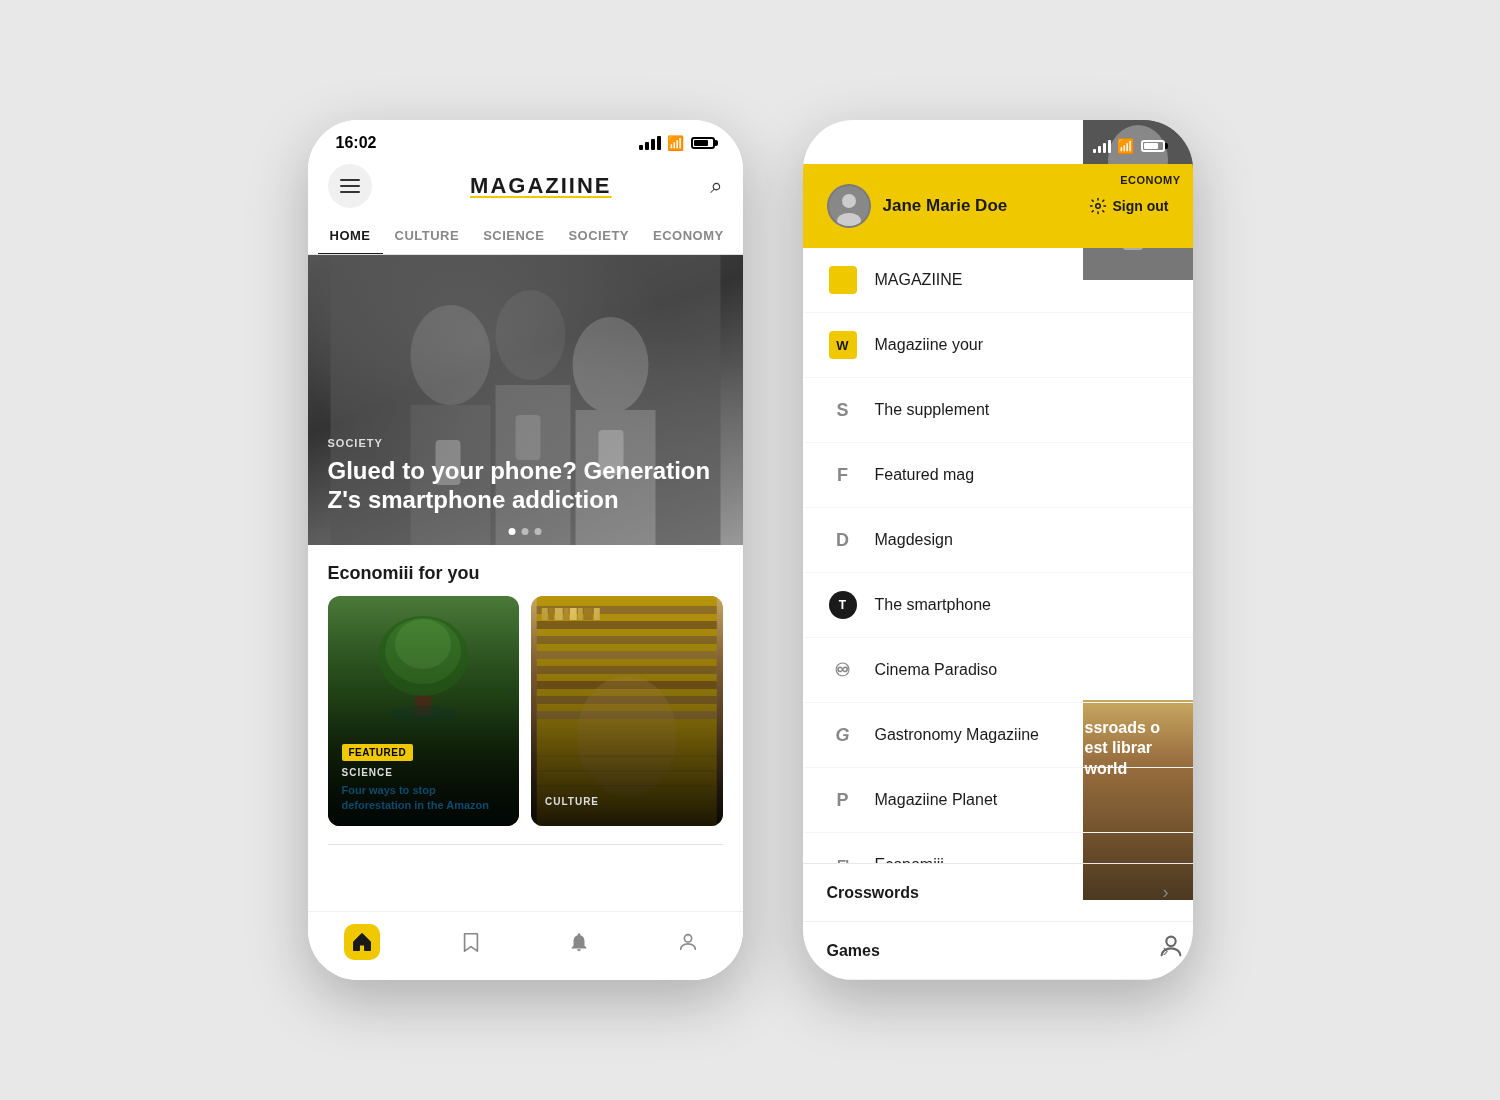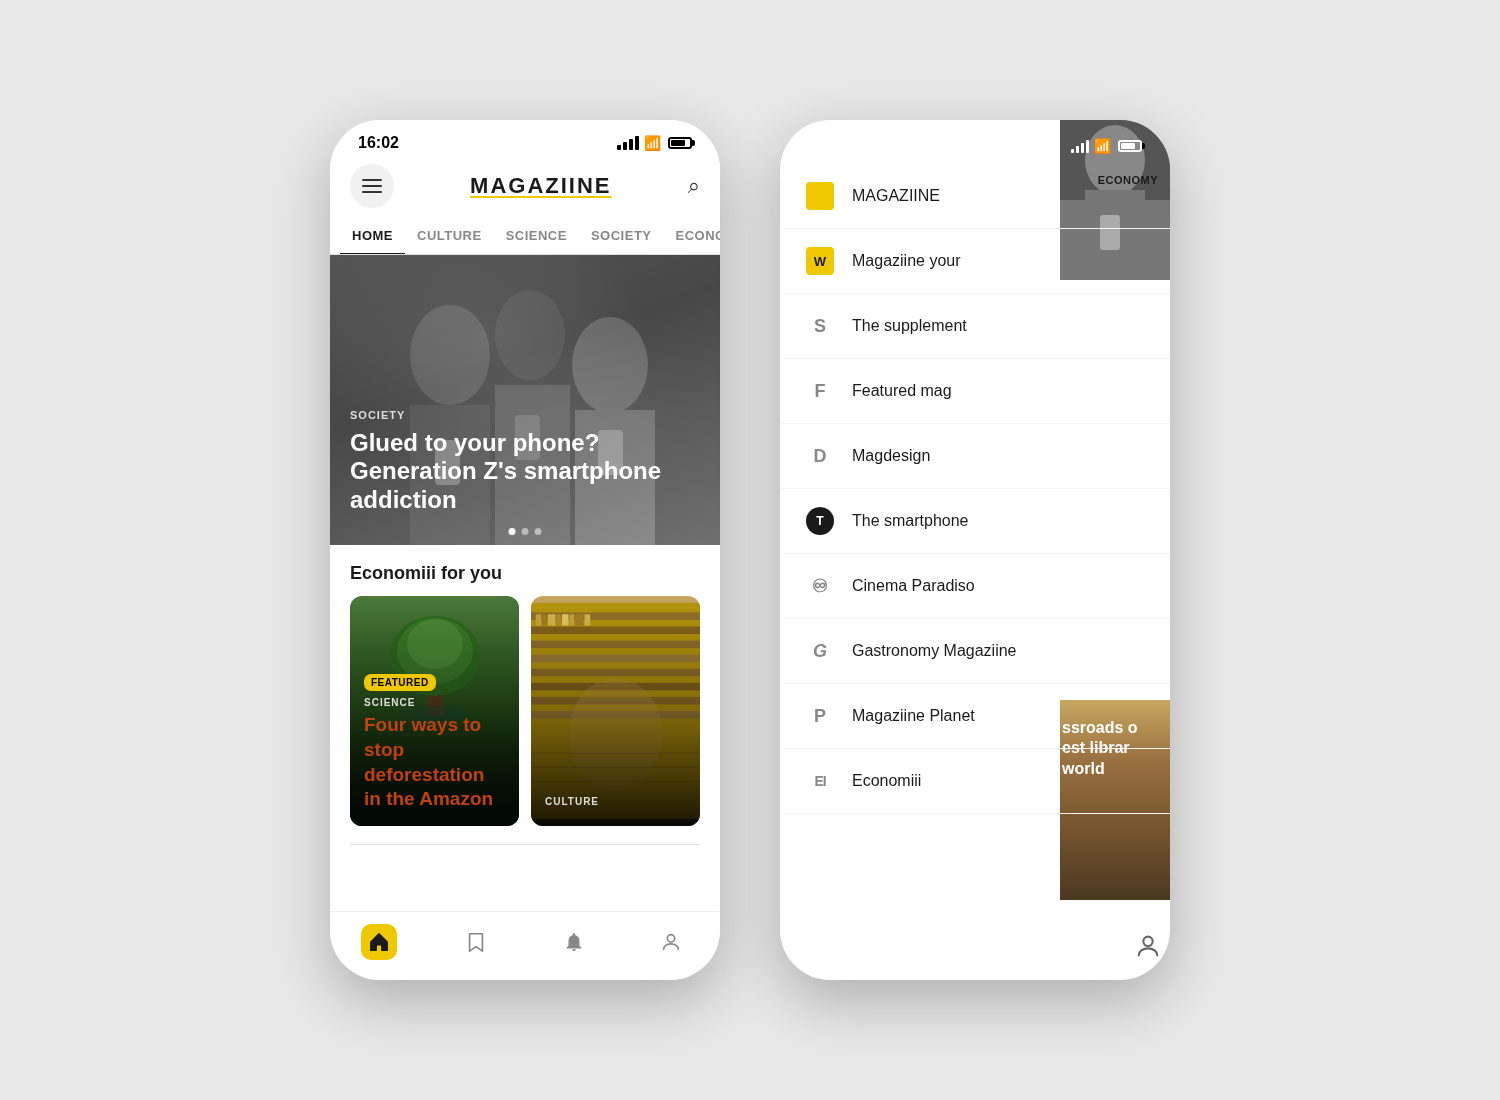--- a/index.html
+++ b/index.html
@@ -9,21 +9,21 @@
       background: #e8e8e8;
       display: flex;
       align-items: center;
       justify-content: center;
       font-family: -apple-system, BlinkMacSystemFont, 'Helvetica Neue', Arial, sans-serif;
       gap: 60px;
     }
 
     
     .phone-shell {
-      width: 390px;
+      width: 435px;
       height: 860px;
       background: #fff;
       border-radius: 50px;
       box-shadow: 0 20px 60px rgba(0,0,0,0.25);
       overflow: hidden;
       position: relative;
       display: flex;
       flex-direction: column;
     }
 
@@ -246,36 +246,36 @@
       right: 14px;
       color: #fff;
     }
     .card-badge {
       display: inline-block;
       background: #f0c800;
       color: #000;
       font-size: 10px;
       font-weight: 800;
       padding: 3px 7px;
-      border-radius: 7px;
+      border-radius: 2px;
       margin-bottom: 6px;
       letter-spacing: 0.5px;
     }
     .card-category {
       font-size: 10px;
       font-weight: 700;
       letter-spacing: 1px;
       color: #ddd;
       margin-bottom: 5px;
     }
     .card-title {
-      font-size: 19px;
+      font-size: 11px;
       font-weight: 800;
       line-height: 1.3;
-      color: #c2410c;
+      color: #0c4a6e;
     }
 
     
     .divider {
       height: 1px;
       background: #e0e0e0;
       margin: 18px 20px;
       flex-shrink: 0;
     }
 
@@ -727,20 +727,40 @@
           <span style="background:#fff;display:block;width:3px;border-radius:1px;height:10px"></span>
           <span style="background:#fff;display:block;width:3px;border-radius:1px;height:13px"></span>
         </div>
         <span style="color:#fff;font-size:14px">📶</span>
         <div class="battery-icon" style="border-color:#fff">
           <div class="battery-fill" style="background:#fff"></div>
         </div>
       </div>
     </div>
 
+    <div class="menu-header">
+      <div class="user-info">
+        <div class="user-avatar">
+
+          <svg width="40" height="40" viewBox="0 0 40 40">
+            <circle cx="20" cy="20" r="20" fill="#888"></circle>
+            <circle cx="20" cy="15" r="7" fill="#ccc"></circle>
+            <ellipse cx="20" cy="35" rx="12" ry="8" fill="#ccc"></ellipse>
+          </svg>
+        </div>
+        <span class="user-name">Jane Marie Doe</span>
+      </div>
+      <div class="sign-out-btn">
+        <svg width="18" height="18" viewBox="0 0 24 24" fill="none">
+          <circle cx="12" cy="12" r="3" stroke="#1a1a1a" stroke-width="2"></circle>
+          <path d="M12 2V4M12 20V22M4.22 4.22L5.64 5.64M18.36 18.36L19.78 19.78M2 12H4M20 12H22M4.22 19.78L5.64 18.36M18.36 5.64L19.78 4.22" stroke="#1a1a1a" stroke-width="2" stroke-linecap="round"></path>
+        </svg>
+        <span>Sign out</span>
+      </div>
+    </div>
 
     <div class="economy-tab">ECONOMY</div>
 
     <div class="menu-content">
       <div class="menu-list-container">
 
         <div class="menu-item">
           <div class="menu-item-icon">
             <div class="menu-icon-yellow">
               <div class="icon-magaziine">
@@ -819,20 +839,30 @@
         <div class="menu-item">
           <div class="menu-item-icon">
             <span class="icon-letter" style="font-size:14px;font-weight:700;letter-spacing:-1px">EI</span>
           </div>
           <span class="menu-item-label">Economiii</span>
         </div>
 
       </div>
     </div>
 
+    <div class="menu-bottom-items">
+      <div class="menu-bottom-item">
+        <span class="menu-bottom-item-label">Crosswords</span>
+        <span class="chevron">›</span>
+      </div>
+      <div class="menu-bottom-item">
+        <span class="menu-bottom-item-label">Games</span>
+        <span class="chevron">›</span>
+      </div>
+    </div>
 
     <div class="menu-bottom-nav-peek">
       <svg width="28" height="28" viewBox="0 0 24 24" fill="none">
         <circle cx="12" cy="8" r="4" stroke="#666" stroke-width="1.8"></circle>
         <path d="M4 20C4 16.7 7.6 14 12 14S20 16.7 20 20" stroke="#666" stroke-width="1.8" stroke-linecap="round"></path>
       </svg>
     </div>
 
   </div>
 </div>

